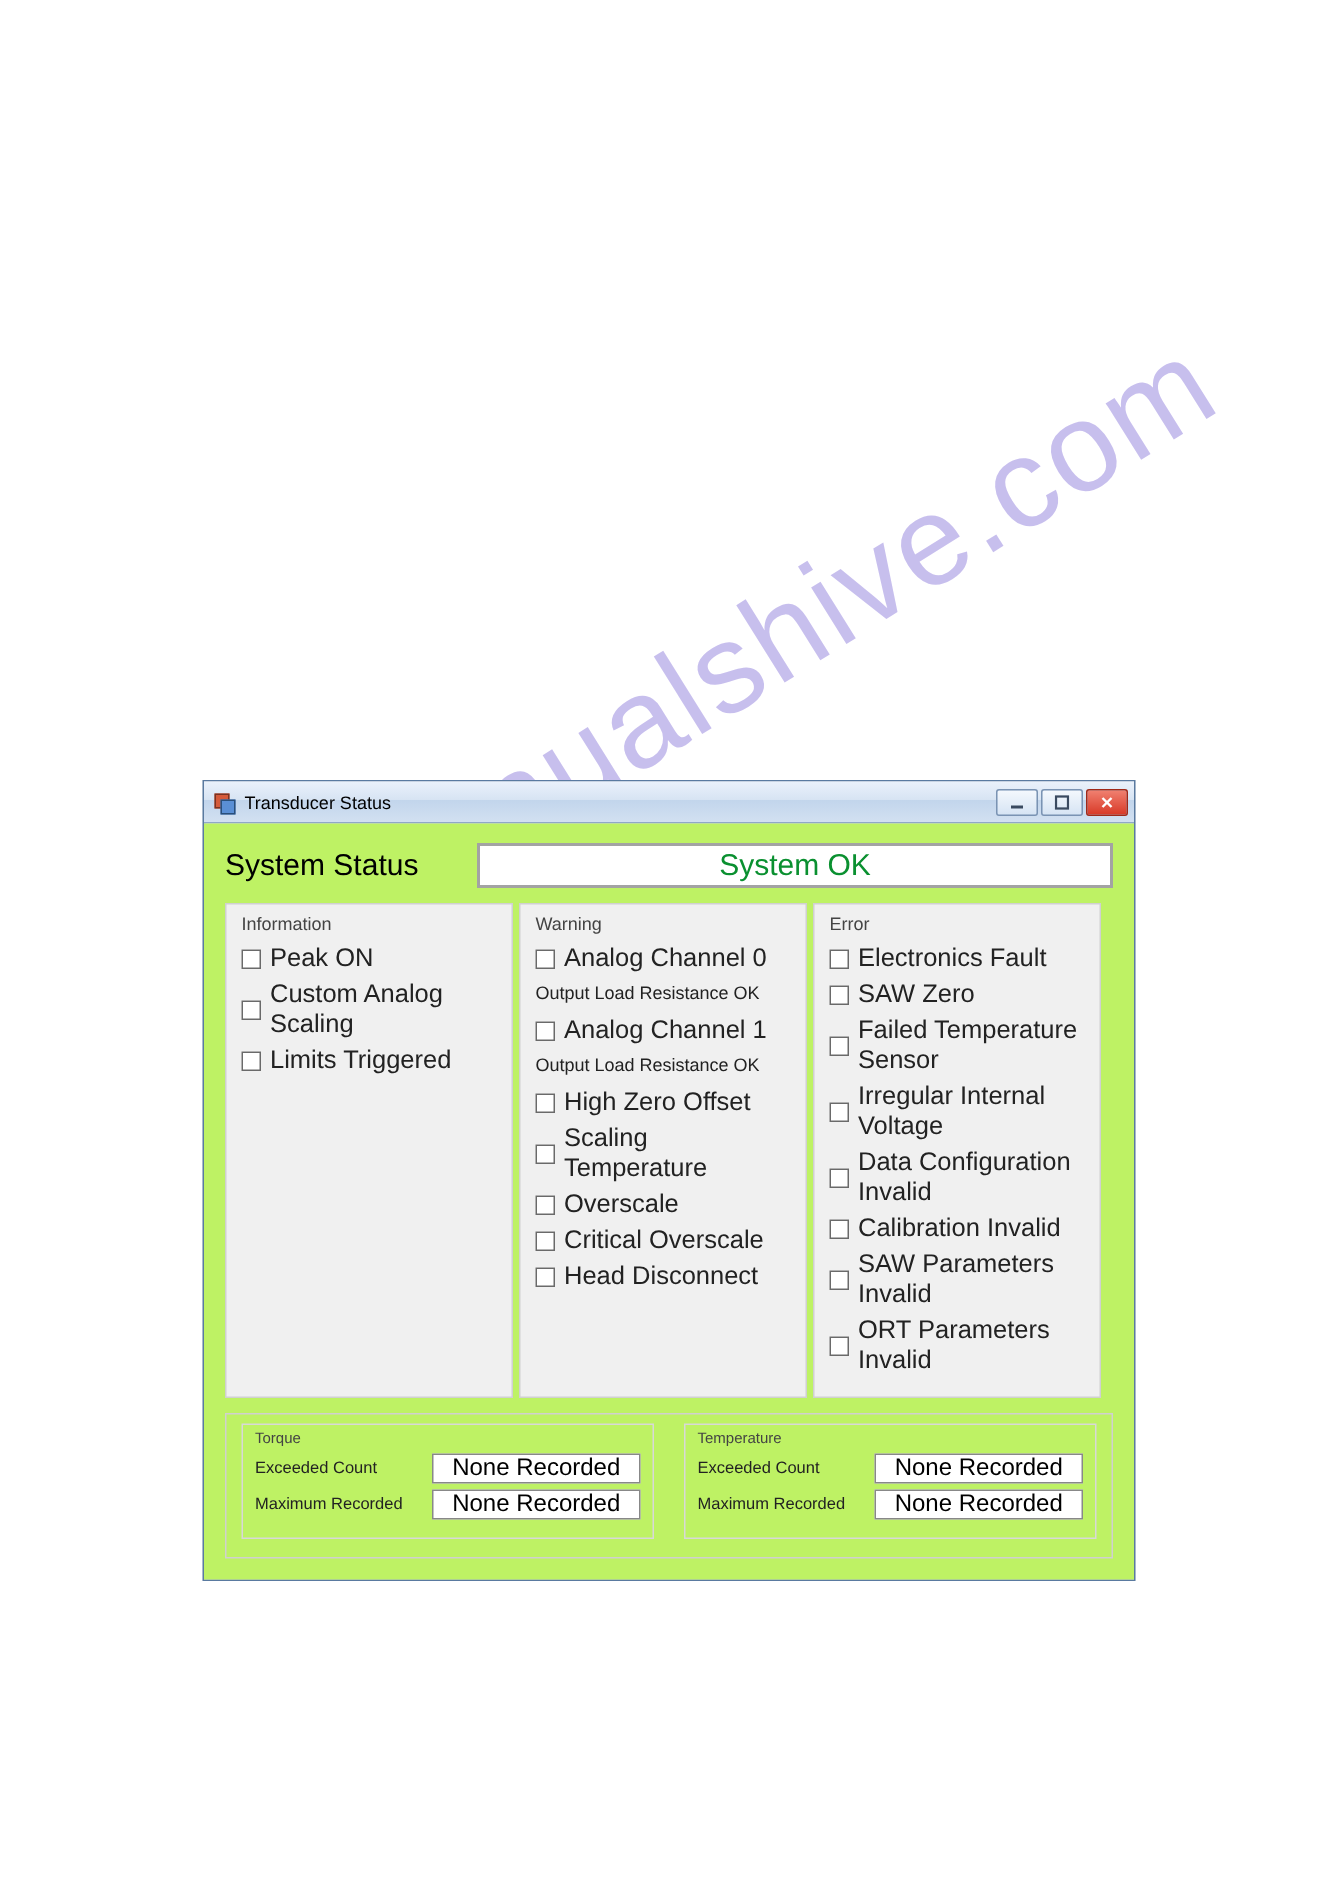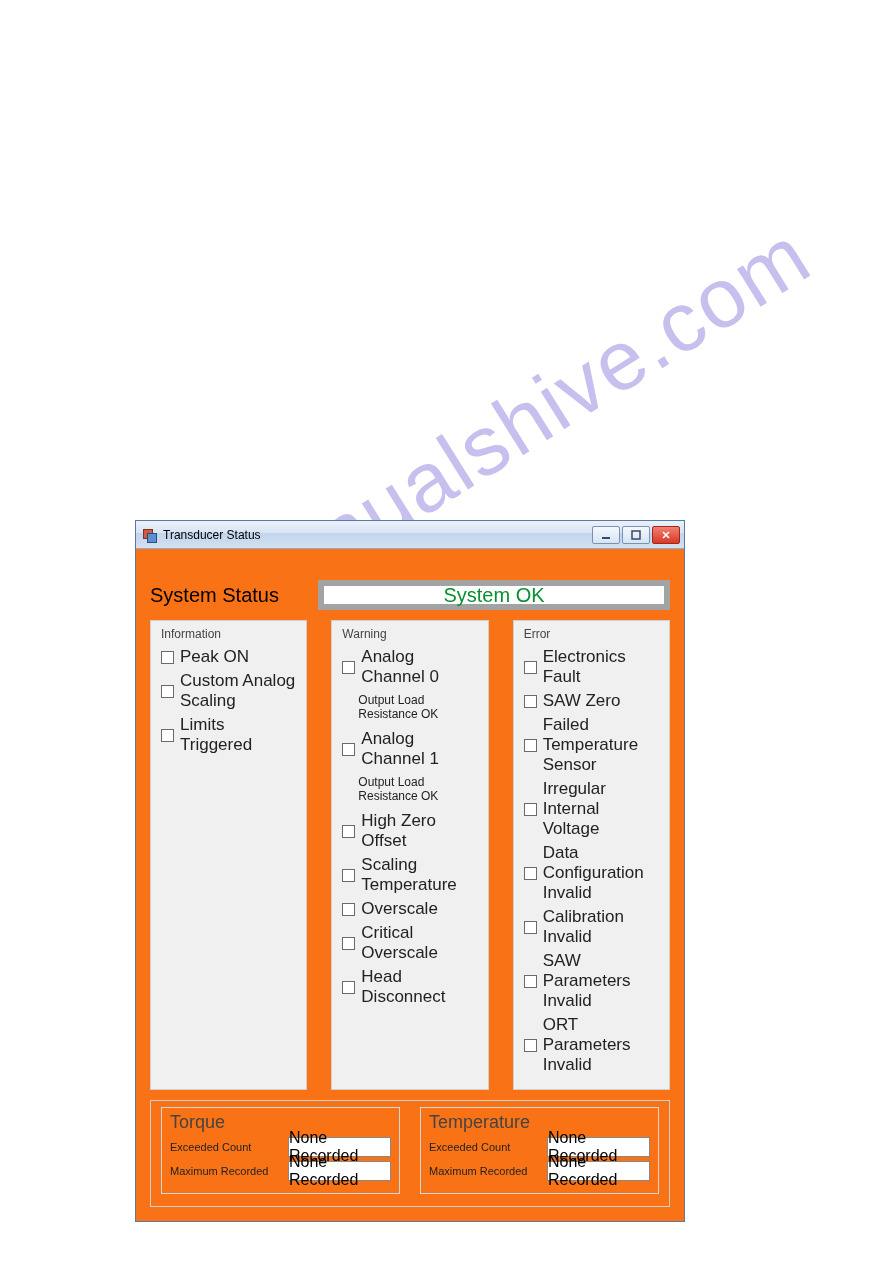--- a/index.html
+++ b/index.html
@@ -21,21 +21,21 @@
       transform-origin: center;
       pointer-events: none;
       z-index: 5;
       font-family: Arial, sans-serif;
       letter-spacing: 2px;
     }
     .window {
       position: absolute;
       top: 520px;
       left: 135px;
-      width: 550px;
+      width: 622px;
       border: 1px solid #5a7aa0;
       background: #f0f0f0;
       z-index: 10;
       box-shadow: 0 0 0 1px #d0d8e4 inset;
     }
     .titlebar {
       height: 28px;
       background: linear-gradient(to bottom, #eaf1fb 0%, #d7e4f3 45%, #c2d5ec 46%, #d2e0f1 100%);
       border-bottom: 1px solid #8fa8c7;
       display: flex;
@@ -87,49 +87,49 @@
       color: #3a4a60;
     }
     .tb-btn.close {
       background: linear-gradient(to bottom, #f08070, #d83a28);
       border-color: #a02818;
       color: #fff;
       font-weight: bold;
       font-size: 11px;
     }
     .client {
-      padding: 26px 14px 14px 14px;
-      background: #f97316;
+      padding: 8px 14px 14px 14px;
+      background: #bef264;
     }
     .status-row {
       display: flex;
       align-items: center;
       margin: 5px 0;
     }
     .status-label {
       font-size: 20px;
       font-family: Arial, sans-serif;
       width: 168px;
     }
     .status-field {
       flex: 1;
       height: 30px;
       background: #fff;
-      border: 6px solid #a3a3a3;
+      border: 2px solid #a3a3a3;
       display: flex;
       align-items: center;
       justify-content: center;
       font-size: 20px;
       font-family: Arial, sans-serif;
     }
     .status-field.ok { color: #0a9030; }
     .status-field.code { color: #000; }
     .groups {
       display: flex;
-      gap: 24px;
+      gap: 4px;
       margin-top: 10px;
     }
     .groupbox {
       border: 1px solid #d0d0d0;
       background: #f0f0f0;
       padding: 6px 10px 10px 10px;
       position: relative;
     }
     .groupbox-title {
       font-size: 12px;
@@ -150,39 +150,39 @@
       width: 13px;
       height: 13px;
       border: 1px solid #6a6a6a;
       background: #fff;
       margin-right: 6px;
       flex-shrink: 0;
     }
     .plain-line {
       font-size: 12px;
       color: #222;
-      margin: 6px 0 8px 16px;
+      margin: 6px 0 8px 0;
     }
     .maxcond {
       margin-top: 10px;
       border: 1px solid #d0d0d0;
       padding: 4px 10px 12px 10px;
     }
     .maxcond-inner {
       display: flex;
       gap: 20px;
       margin-top: 2px;
     }
     .subgroup {
       flex: 1;
       border: 1px solid #d8d8d8;
       padding: 4px 8px 8px 8px;
     }
     .subgroup-title {
-      font-size: 18px;
+      font-size: 10px;
       color: #444;
       margin-bottom: 4px;
     }
     .valrow {
       display: flex;
       align-items: center;
       margin: 4px 0;
     }
     .valrow-label {
       font-size: 11px;

